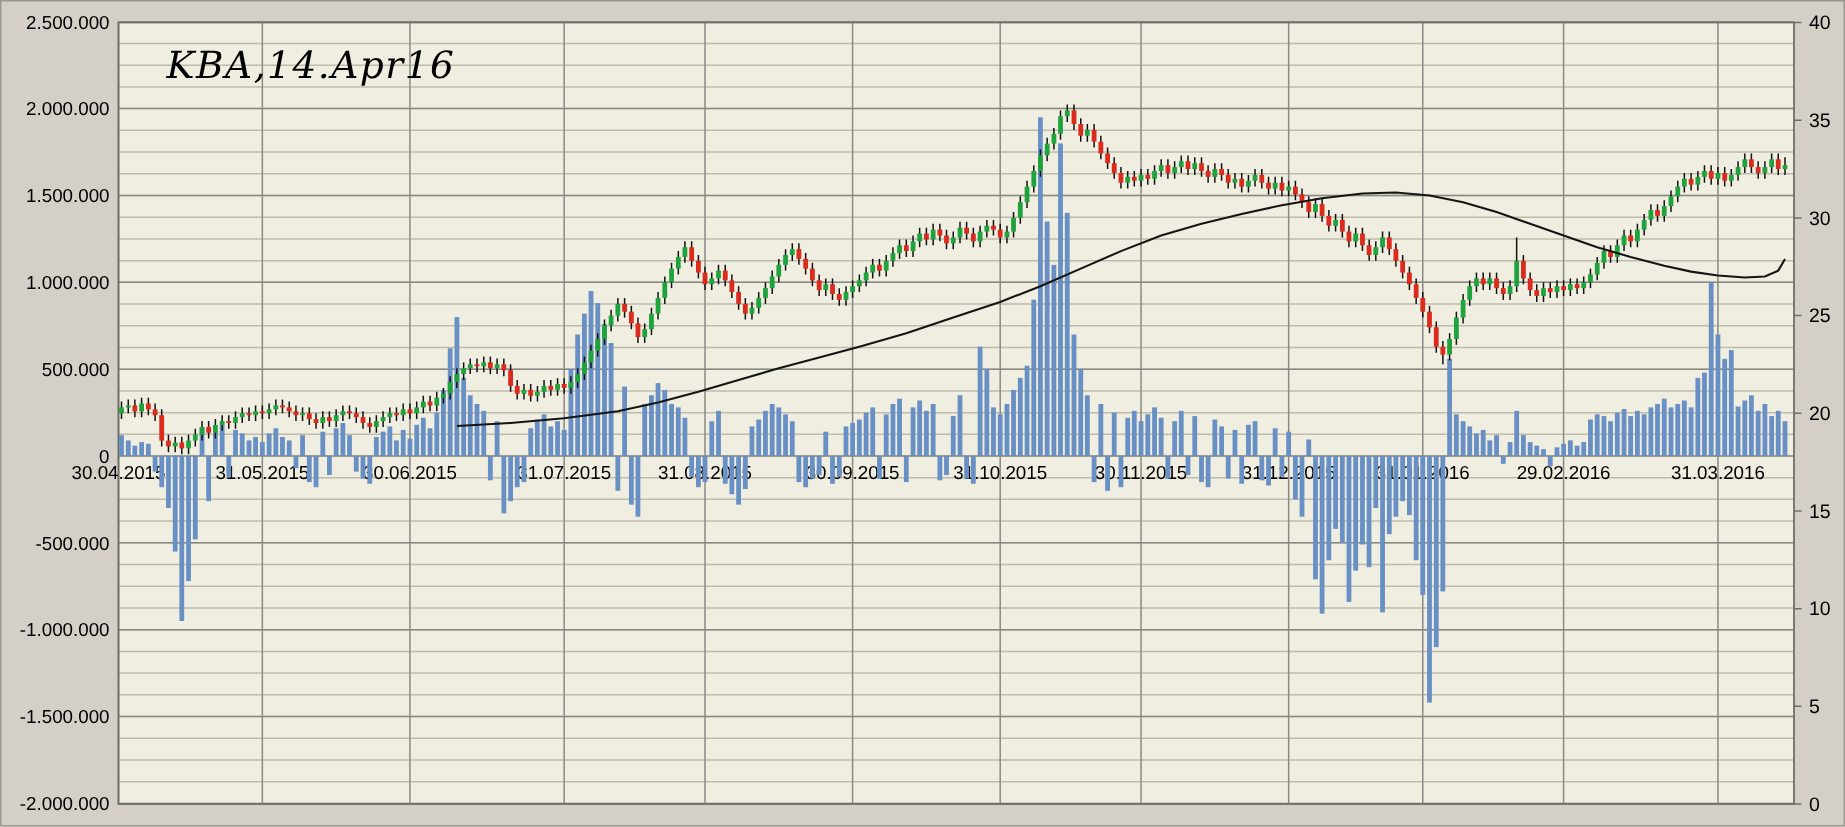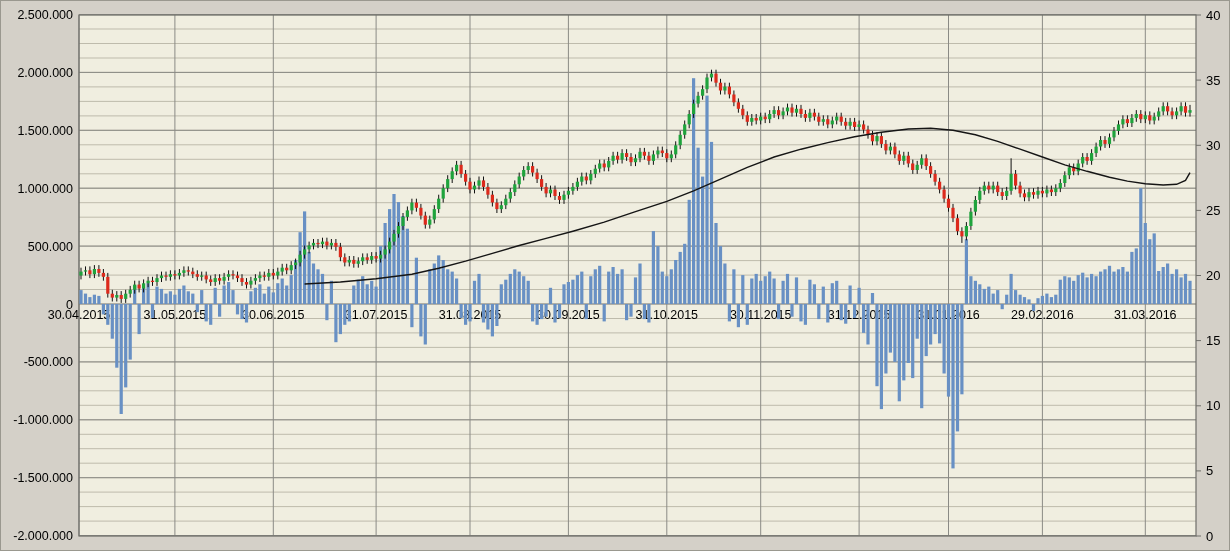--- a/index.html
+++ b/index.html
@@ -21,20 +21,21 @@
     font-size:25px;
     letter-spacing:1px;
     color:#000;
     z-index:5;
   }
 </style>
 </head>
 <body>
 
 <div class="screen">
+  <div class="chart-title">KBA,14.Apr16</div>
   <svg id="chart" width="1230" height="551">
       <rect x="78" y="14" width="1117" height="521" fill="#f0eee0"></rect>
       <line x1="78" x2="1195" y1="13.6" y2="13.6" stroke="#bebbac" stroke-width="1"></line>
       <line x1="78" x2="1195" y1="28.0" y2="28.0" stroke="#bebbac" stroke-width="1"></line>
       <line x1="78" x2="1195" y1="42.5" y2="42.5" stroke="#bebbac" stroke-width="1"></line>
       <line x1="78" x2="1195" y1="57.0" y2="57.0" stroke="#bebbac" stroke-width="1"></line>
       <line x1="78" x2="1195" y1="71.4" y2="71.4" stroke="#bebbac" stroke-width="1"></line>
       <line x1="78" x2="1195" y1="85.9" y2="85.9" stroke="#bebbac" stroke-width="1"></line>
       <line x1="78" x2="1195" y1="100.4" y2="100.4" stroke="#bebbac" stroke-width="1"></line>
       <line x1="78" x2="1195" y1="114.9" y2="114.9" stroke="#bebbac" stroke-width="1"></line>

